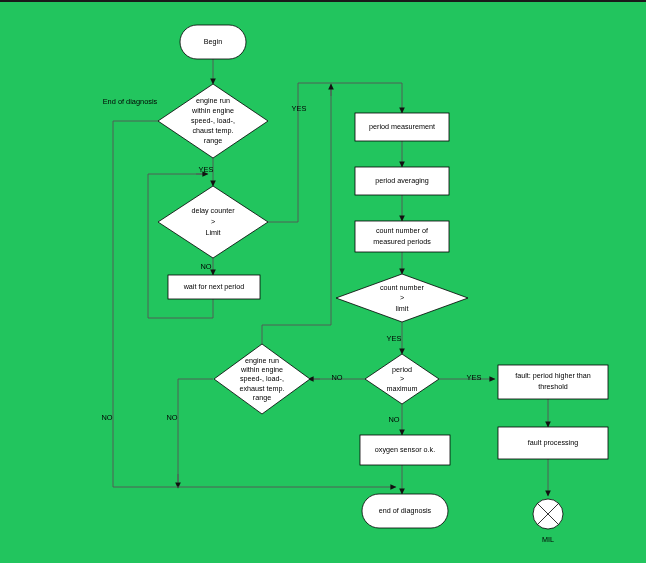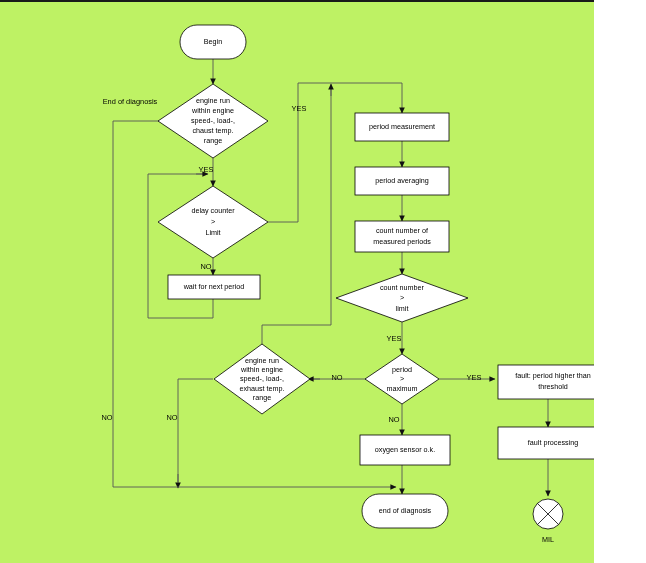--- a/index.html
+++ b/index.html
@@ -5,23 +5,23 @@
   html, body {
     margin: 0;
     padding: 0;
     background: #ffffff;
   }
   body {
     font-family: "Liberation Sans", sans-serif;
   }
   #canvas {
     position: relative;
-    width: 594px;
+    width: 646px;
     height: 563px;
-    background: #bef264;
+    background: #22c55e;
     overflow: hidden;
   }
   #top-rule {
     position: absolute;
     left: 0;
     top: 0;
     width: 646px;
     height: 2px;
     background: #1a1a1a;
   }

